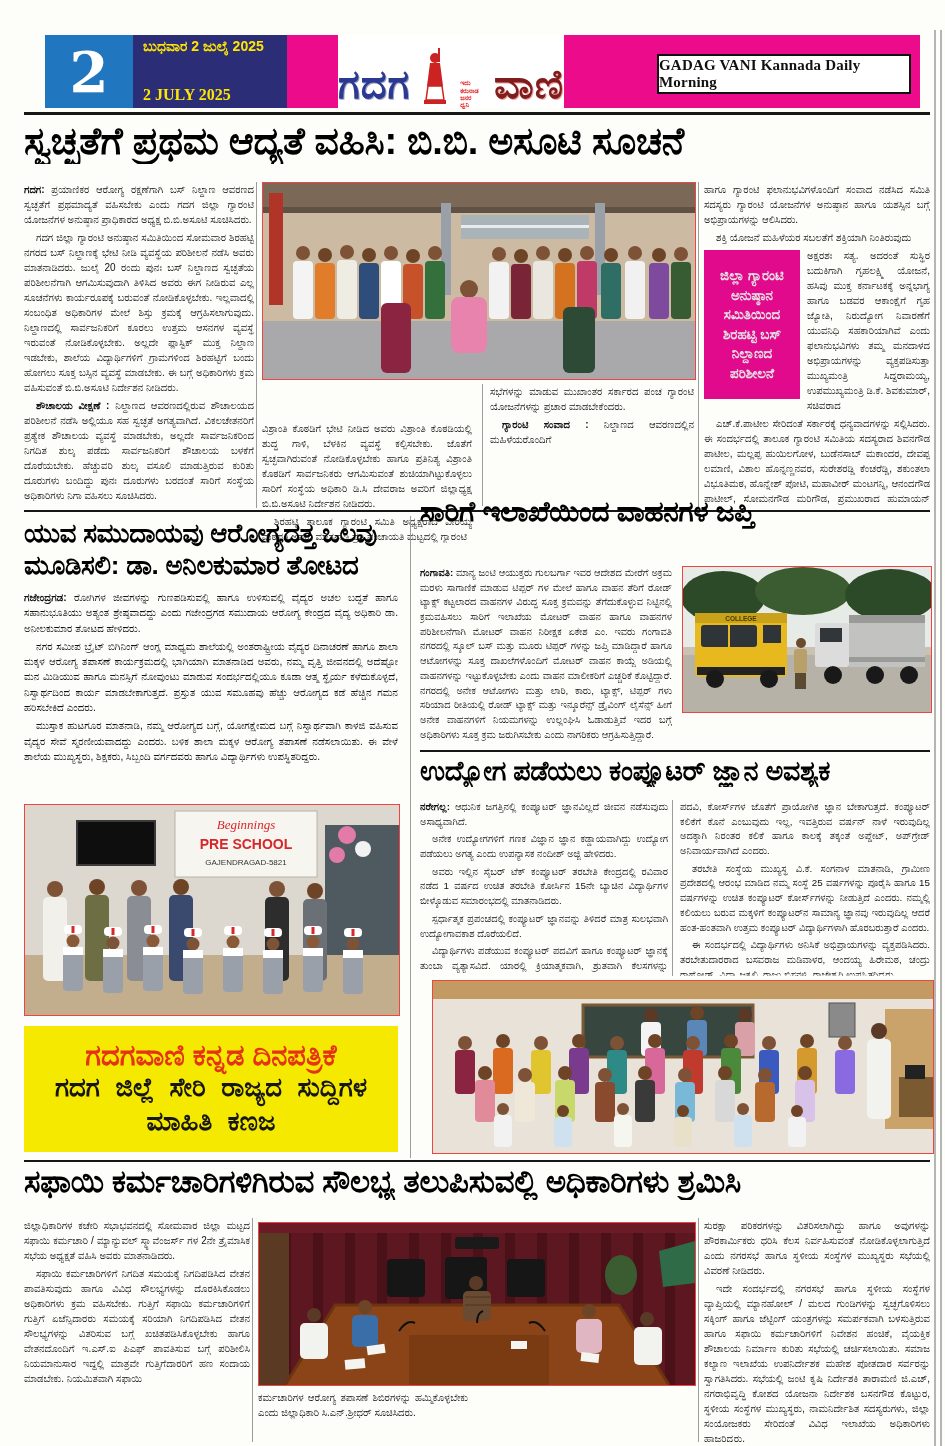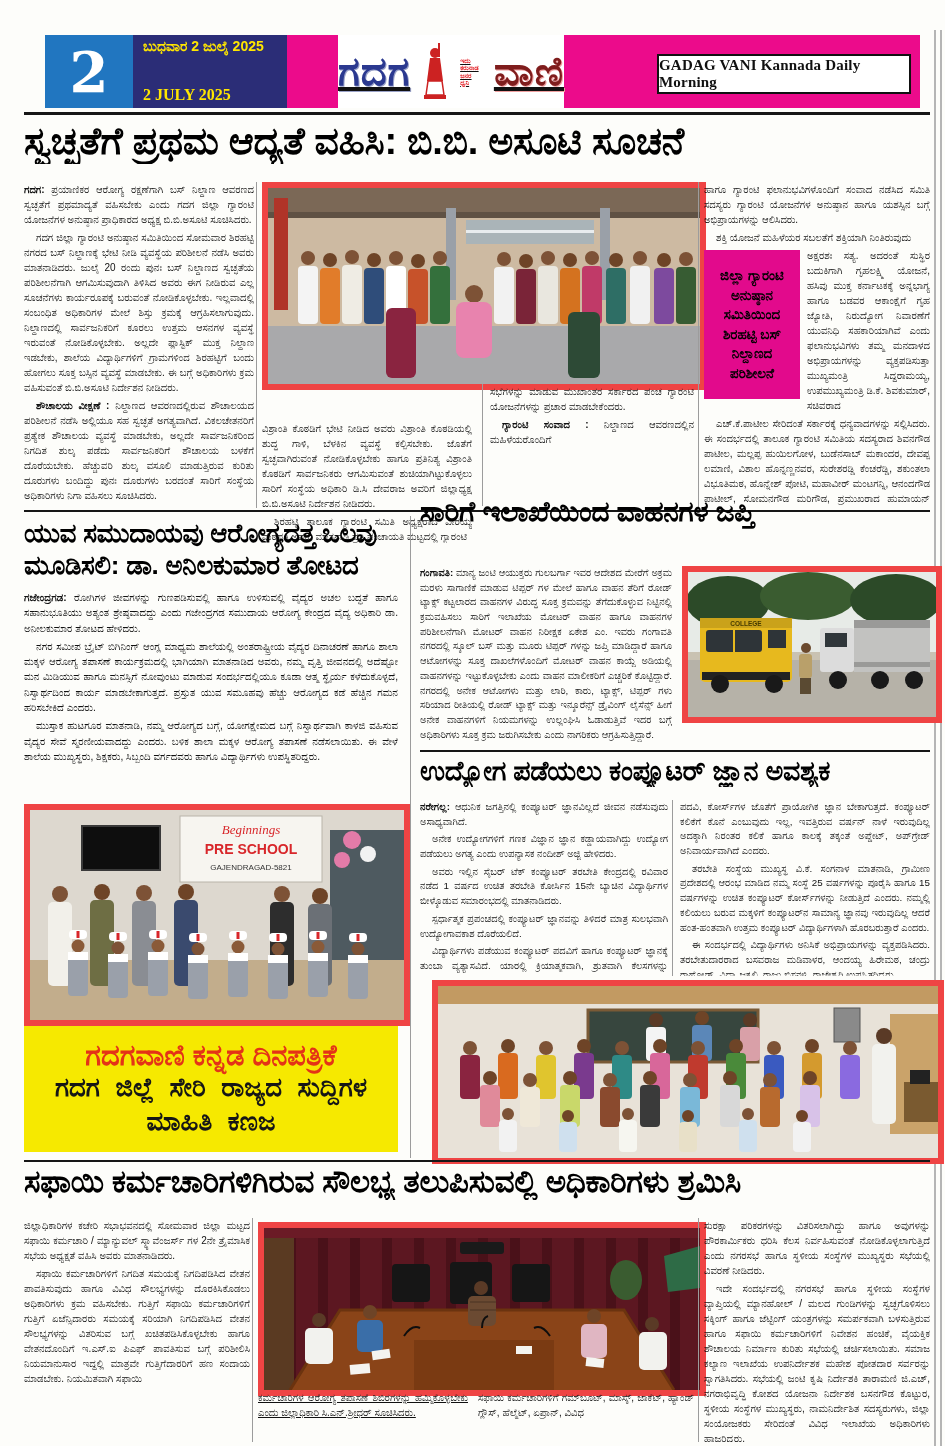--- a/index.html
+++ b/index.html
@@ -7,44 +7,44 @@
         font-family:"Liberation Sans",sans-serif;color:#111;overflow:hidden;}
   .abs{position:absolute;}
   
   .pinkstrip{background:#ec0b8b;}
   .pgnum{background:#2176c0;color:#fff;display:flex;align-items:center;justify-content:center;
          font-family:"DejaVu Serif",serif;font-weight:bold;font-size:56px;}
   .datebox{background:#2b2d77;color:#ffe600;display:flex;flex-direction:column;justify-content:center;
            padding-left:10px;box-sizing:border-box;}
   .datebox .kn{font-size:14px;font-weight:bold;line-height:1.4;}
   .datebox .en{font-size:16px;font-weight:bold;font-family:"Liberation Serif",serif;line-height:1.3;}
-  .masthead{background:#fff;display:flex;align-items:center;justify-content:center;gap:12px;text-decoration:underline;}
+  .masthead{background:#fff;display:flex;align-items:flex-end;justify-content:center;gap:12px;}
   .mh-gadag{color:#2b3990;font-size:40px;font-weight:800;letter-spacing:1px;text-shadow:1px 1px 0 #9aa2c8;}
   .mh-vani{color:#7f1d1d;font-size:40px;font-weight:800;letter-spacing:1px;text-shadow:1px 1px 0 #f0a0a0;}
   .mh-tag{color:#e31e24;font-size:6.5px;font-weight:bold;line-height:1.1;width:56px;}
   .engbox{background:#fff;border:2px solid #111;display:flex;align-items:center;justify-content:center;
           font-family:"Liberation Serif",serif;font-weight:bold;font-size:15px;letter-spacing:0.2px;}
   .rule{background:#161616;}
   .vline{background:#9c9c9c;width:1px;}
   
   .headline{font-weight:800;color:#000;white-space:nowrap;overflow:hidden;letter-spacing:-0.3px;}
   .headline.wrap{white-space:normal;line-height:1.22;}
   
   .col{font-size:10px;line-height:1.5;text-align:justify;overflow:hidden;}
   .col p{margin:0 0 3px 0;}
   .col p + p{text-indent:12px;}
   .lead{font-weight:bold;}
   
-  .pq{background:#e20a8c;color:#000000;font-weight:bold;font-size:13.5px;line-height:1.45;text-align:center;
+  .pq{background:#e20a8c;color:#e5e5e5;font-weight:bold;font-size:13.5px;line-height:1.45;text-align:center;
       float:left;width:96px;padding:16px 5px;margin:2px 7px 2px 0;box-sizing:border-box;}
   
   .adbox{background:#f6e900;text-align:center;display:flex;flex-direction:column;justify-content:center;box-sizing:border-box;}
   .adbox .l1{color:#e43317;font-size:29px;font-weight:800;line-height:1.25;}
   .adbox .l2,.adbox .l3{color:#161616;font-size:26px;font-weight:800;line-height:1.3;font-family:Liberation Mono, monospace;}
-  .photo{border:6px solid #ef4444;overflow:hidden;background:#0369a1;}
+  .photo{border:1px solid #ef4444;overflow:hidden;background:#0369a1;}
   .photo svg{display:block;}
   .edge{background:#b5b5b5;width:2px;}
 </style>
 </head>
 <body>
 
 <div id="page">
 
   <div class="abs pinkstrip" style="left:45px;top:35px;width:875px;height:73px;"></div>
   <div class="abs pgnum" style="left:45px;top:35px;width:88px;height:73px;">
@@ -464,25 +464,22 @@
       <g fill="#f4f4f0">
         <rect x="108" y="122" width="18" height="9" transform="rotate(-8 117 126)"></rect>
         <rect x="252" y="118" width="16" height="8"></rect>
         <rect x="322" y="130" width="18" height="9" transform="rotate(6 331 134)"></rect>
         <rect x="86" y="136" width="20" height="10" transform="rotate(-5 96 141)"></rect>
       </g>
       <rect x="196" y="14" width="44" height="12" rx="3" fill="#1a1a1a"></rect>
     </svg>
   </div>
 
-  <div class="abs col" style="left:258px;top:1390px;width:210px;height:52px;text-decoration:underline;">
+  <div class="abs col" style="left:258px;top:1390px;width:210px;height:52px;">
     <p><span>ಕರ್ಮಚಾರಿಗಳ ಆರೋಗ್ಯ ತಪಾಸಣೆ ಶಿಬಿರಗಳನ್ನು ಹಮ್ಮಿಕೊಳ್ಳಬೇಕು ಎಂದು ಜಿಲ್ಲಾಧಿಕಾರಿ ಸಿ.ಎನ್.ಶ್ರೀಧರ್ ಸೂಚಿಸಿದರು.</span></p>
-  </div>
-  <div class="abs col" style="left:478px;top:1390px;width:216px;height:52px;">
-    <p><span>ಸಫಾಯಿ ಕರ್ಮಚಾರಿಗಳಿಗೆ ಗಮ್‌ಬೂಟ್, ಮಾಸ್ಕ್, ಜಾಕೆಟ್, ಹ್ಯಾಂಡ್ ಗ್ಲೌಸ್, ಹೆಲ್ಮೆಟ್, ಏಪ್ರಾನ್, ವಿವಿಧ</span></p>
   </div>
 
   <div class="abs vline" style="left:698px;top:1218px;height:224px;"></div>
   <div class="abs col" style="left:704px;top:1218px;width:226px;height:224px;">
     <p><span>ಸುರಕ್ಷಾ ಪರಿಕರಗಳನ್ನು ವಿತರಿಸಲಾಗಿದ್ದು ಹಾಗೂ ಅವುಗಳನ್ನು ಪೌರಕಾರ್ಮಿಕರು ಧರಿಸಿ ಕೆಲಸ ನಿರ್ವಹಿಸುವಂತೆ ನೋಡಿಕೊಳ್ಳಲಾಗುತ್ತಿದೆ ಎಂದು ನಗರಸಭೆ ಹಾಗೂ ಸ್ಥಳೀಯ ಸಂಸ್ಥೆಗಳ ಮುಖ್ಯಸ್ಥರು ಸಭೆಯಲ್ಲಿ ವಿವರಣೆ ನೀಡಿದರು.</span></p>
     <p><span>ಇದೇ ಸಂದರ್ಭದಲ್ಲಿ ನಗರಸಭೆ ಹಾಗೂ ಸ್ಥಳೀಯ ಸಂಸ್ಥೆಗಳ ವ್ಯಾಪ್ತಿಯಲ್ಲಿ ಮ್ಯಾನಹೋಲ್ / ಮಲದ ಗುಂಡಿಗಳನ್ನು ಸ್ವಚ್ಛಗೊಳಿಸಲು ಸಕ್ಕಿಂಗ್ ಹಾಗೂ ಜೆಟ್ಟಿಂಗ್ ಯಂತ್ರಗಳನ್ನು ಸಮರ್ಪಕವಾಗಿ ಬಳಸುತ್ತಿರುವ ಹಾಗೂ ಸಫಾಯಿ ಕರ್ಮಚಾರಿಗಳಿಗೆ ನಿವೇಶನ ಹಂಚಿಕೆ, ವೈಯಕ್ತಿಕ ಶೌಚಾಲಯ ನಿರ್ಮಾಣ ಕುರಿತು ಸಭೆಯಲ್ಲಿ ಚರ್ಚಿಸಲಾಯಿತು. ಸಮಾಜ ಕಲ್ಯಾಣ ಇಲಾಖೆಯ ಉಪನಿರ್ದೇಶಕ ಮಹೇಶ ಪೋತದಾರ ಸರ್ವರನ್ನು ಸ್ವಾಗತಿಸಿದರು. ಸಭೆಯಲ್ಲಿ ಜಂಟಿ ಕೃಷಿ ನಿರ್ದೇಶಕಿ ತಾರಾಮಣಿ ಜಿ.ಎಚ್, ನಗರಾಭಿವೃದ್ಧಿ ಕೋಶದ ಯೋಜನಾ ನಿರ್ದೇಶಕ ಬಸನಗೌಡ ಕೊಟ್ಟುರ, ಸ್ಥಳೀಯ ಸಂಸ್ಥೆಗಳ ಮುಖ್ಯಸ್ಥರು, ನಾಮನಿರ್ದೇಶಿತ ಸದಸ್ಯರುಗಳು, ಜಿಲ್ಲಾ ಸಂಯೋಜಕರು ಸೇರಿದಂತೆ ವಿವಿಧ ಇಲಾಖೆಯ ಅಧಿಕಾರಿಗಳು ಹಾಜರಿದ್ದರು.</span></p>
   </div>
 
 </div>
 

